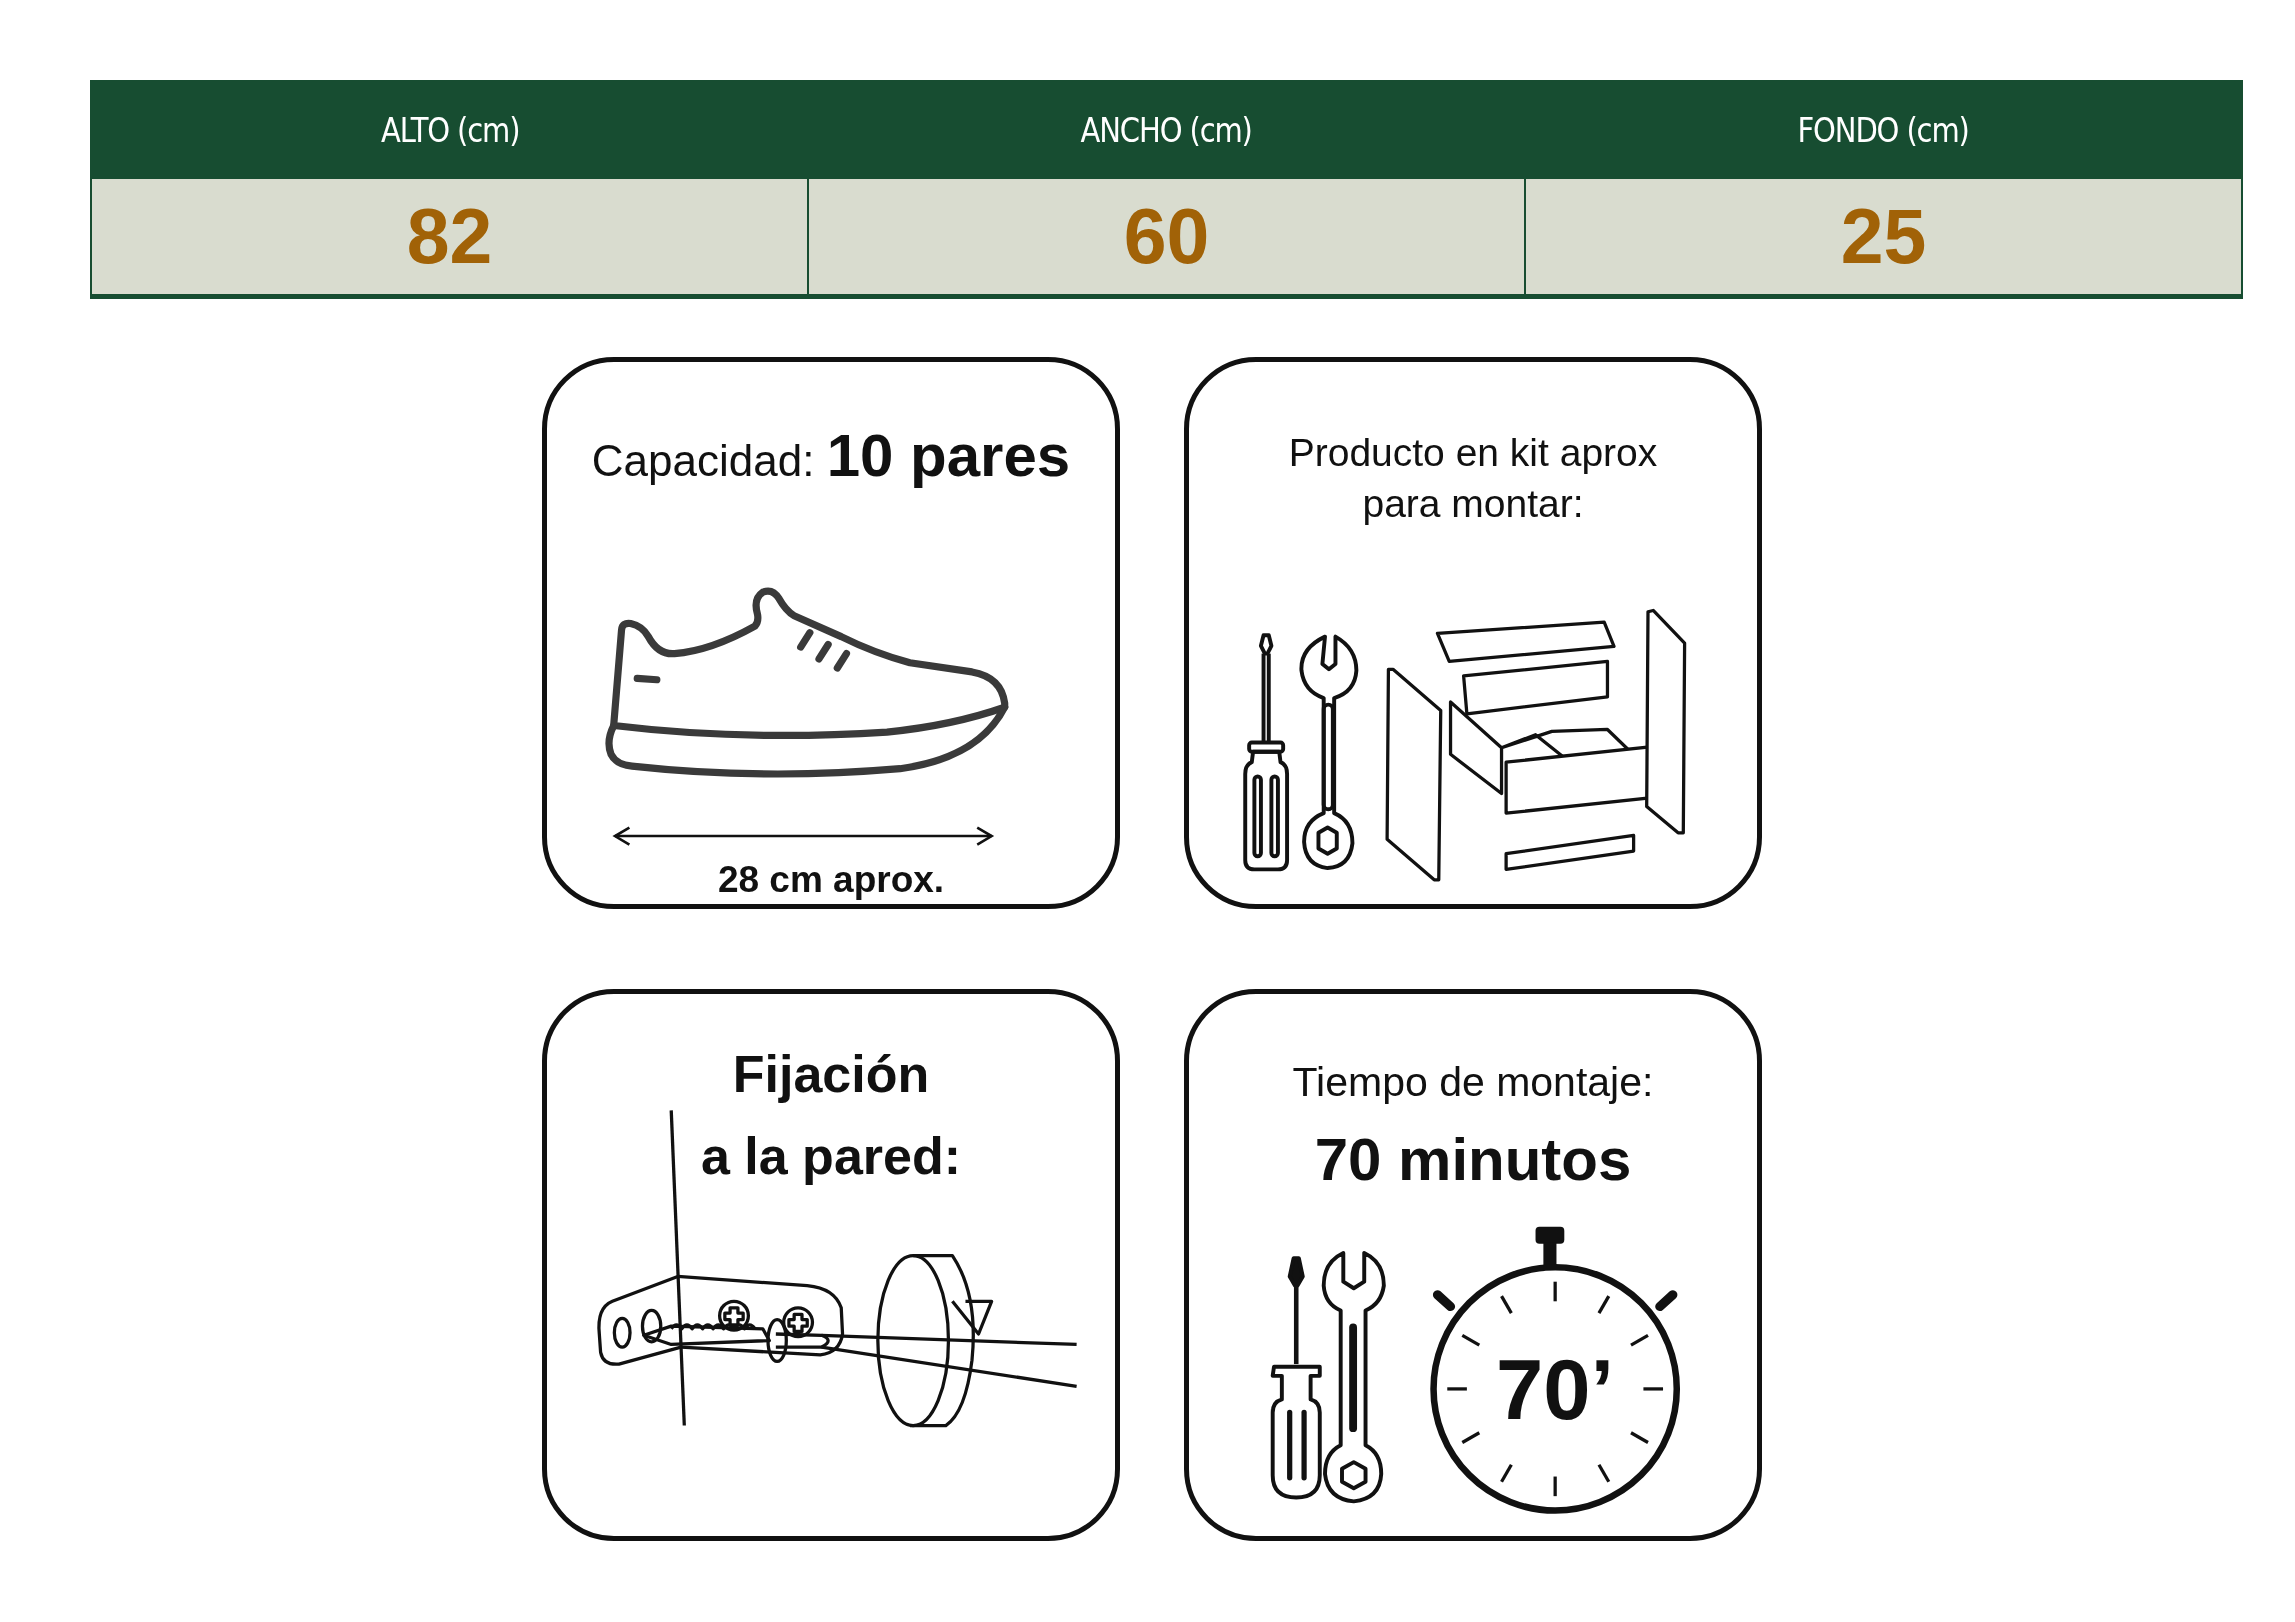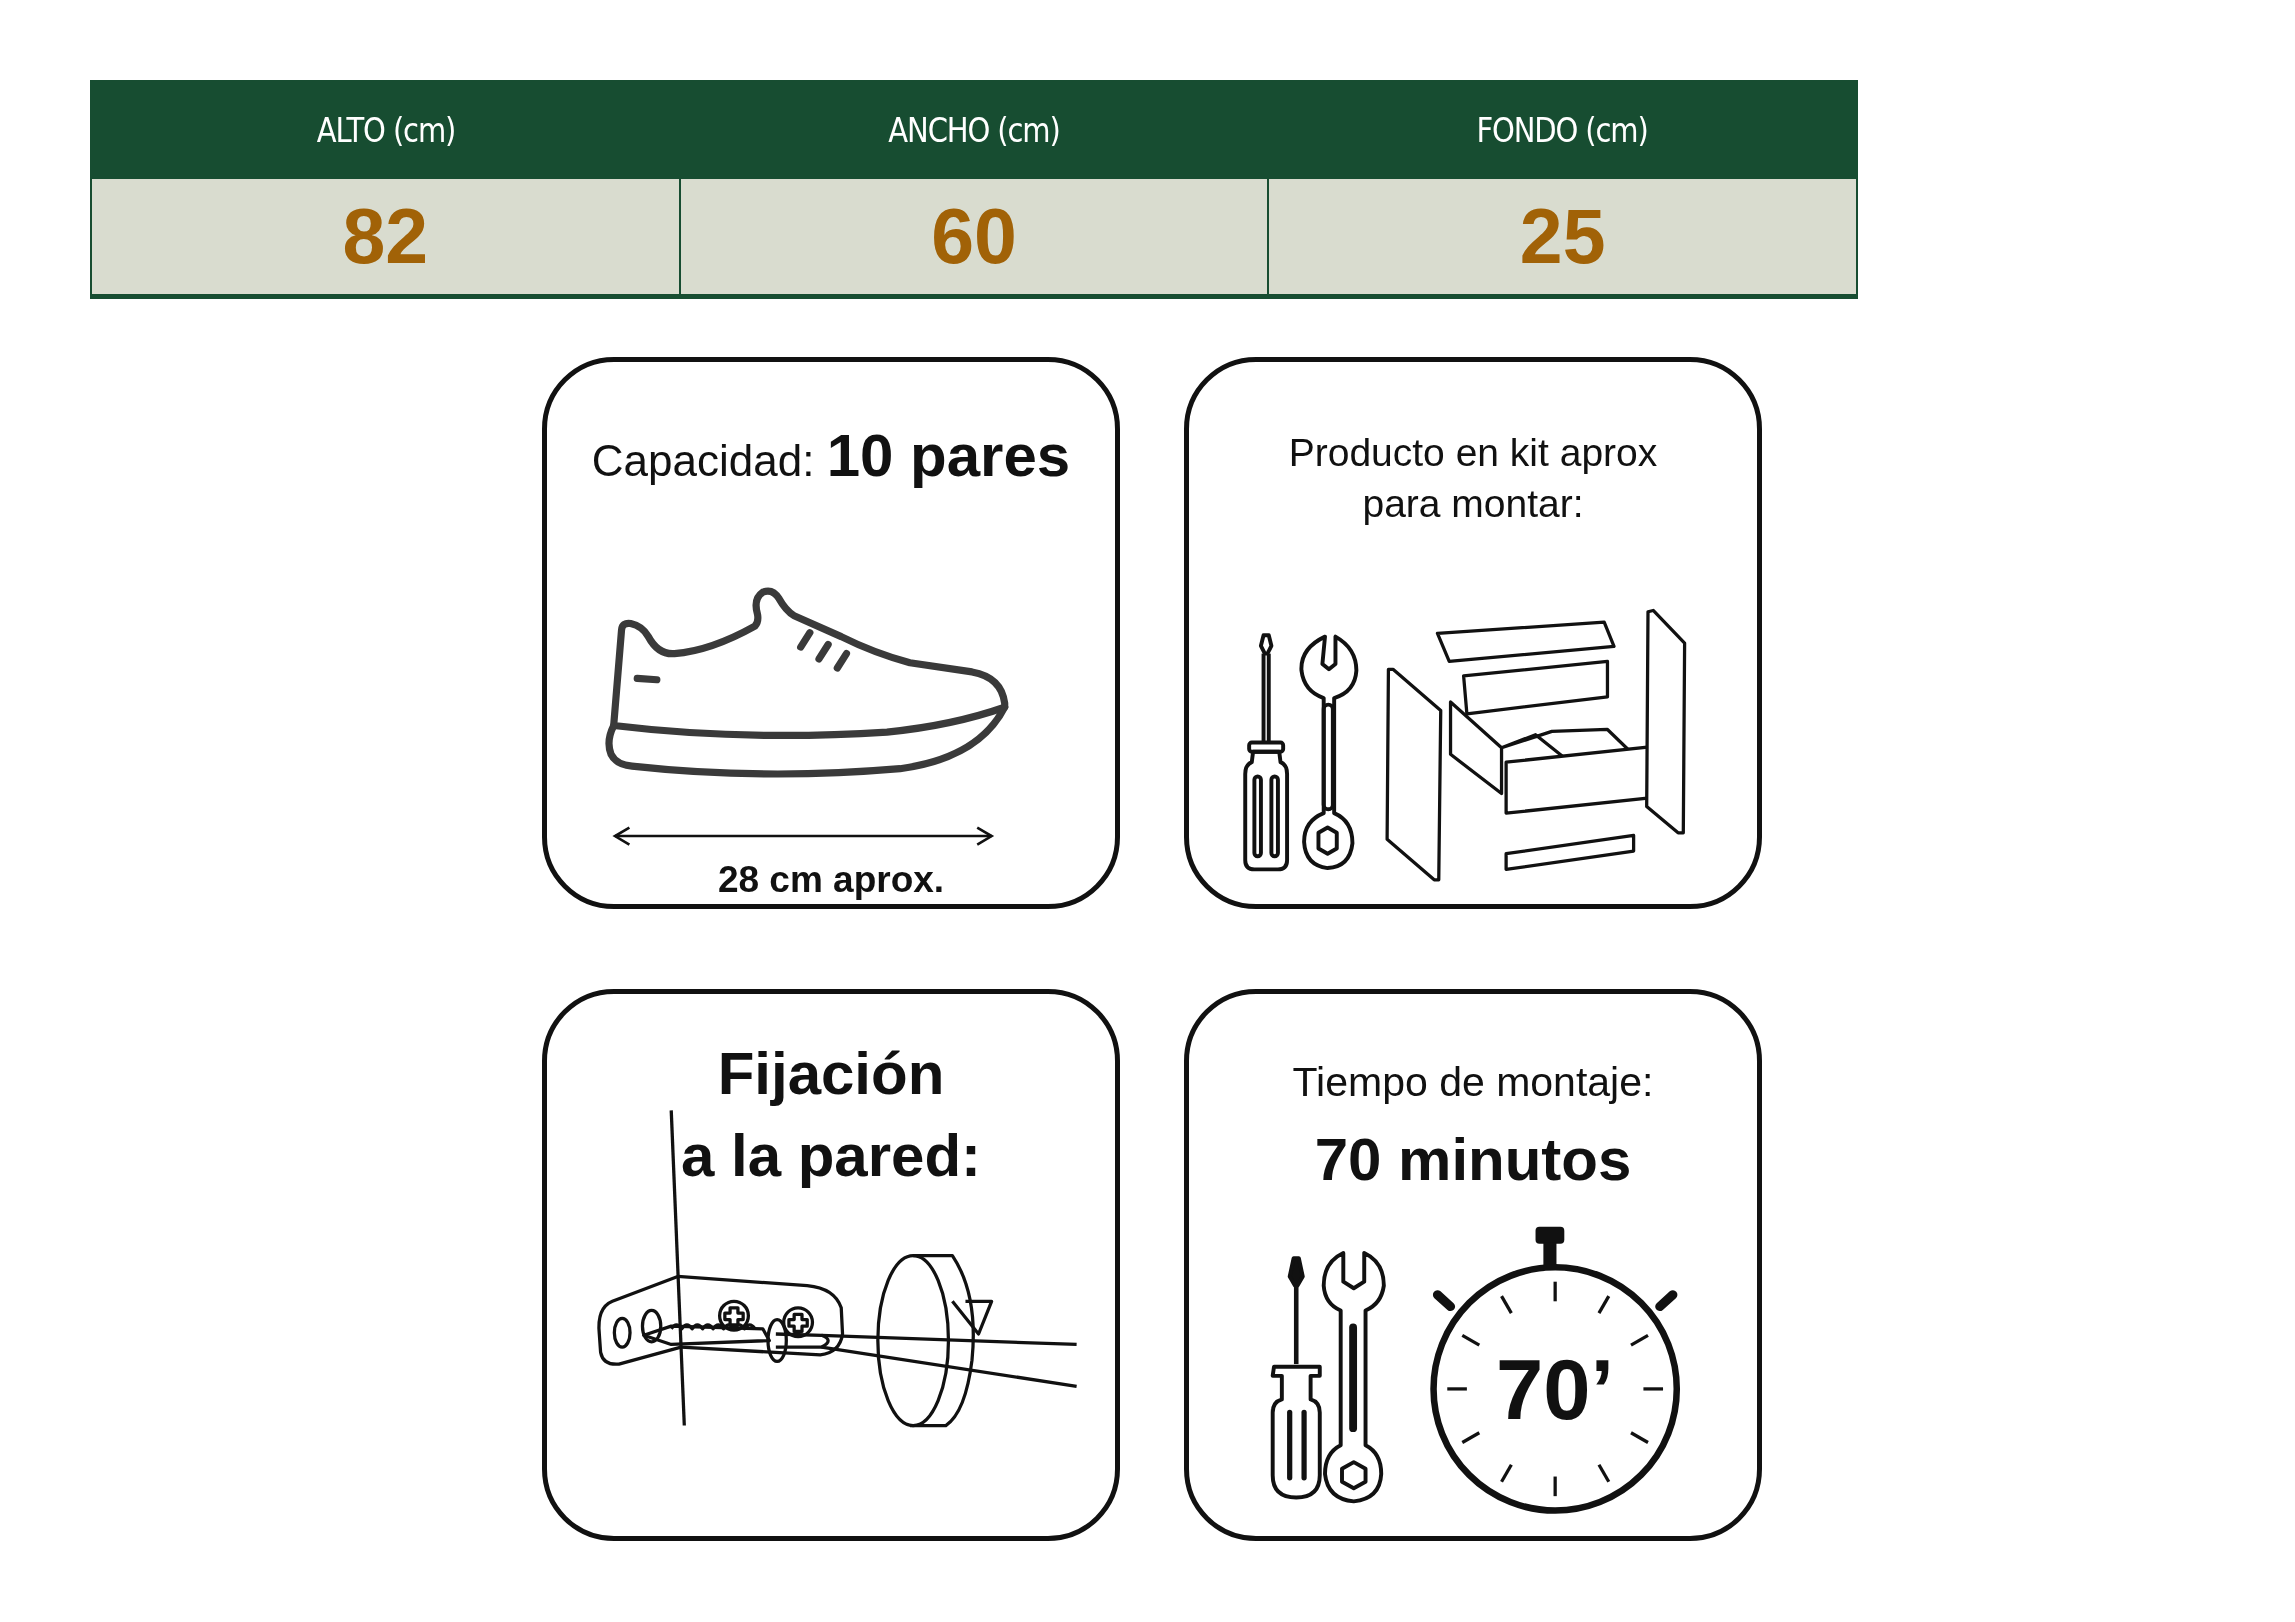--- a/index.html
+++ b/index.html
@@ -1,17 +1,17 @@
 <!DOCTYPE html>
 <html style="font-size:10.5px"><head>
 <meta charset="utf-8">
 <style>
   html, body { margin:0; padding:0; background:#ffffff; }
   body { width:2295px; height:1623px; position:relative; overflow:hidden; font-family:"Liberation Sans", sans-serif; }
-  .dims { position:absolute; left:90px; top:80px; width:1768px; border:2px solid #174d31; box-sizing:border-box; }
+  .dims { position:absolute; left:90px; top:80px; width:2153px; border:2px solid #174d31; box-sizing:border-box; }
   .dims-head { display:flex; background:#174d31; height:97px; }
   .dims-head div { flex:1; display:flex; align-items:center; justify-content:center; color:#ffffff; font-size:33px; font-family:"DejaVu Sans", sans-serif; letter-spacing:-1.3px; transform:scaleX(0.88); }
   .dims-body { display:flex; background:#d9dccf; height:115px; border-bottom:3.9px solid #174d31; }
   .dims-body div { flex:1; display:flex; align-items:center; justify-content:center; color:#a16207; font-size:77px; font-weight:bold; border-left:2px solid #174d31; }
   .dims-body div:first-child { border-left:none; }
   .card { position:absolute; width:578px; height:552px; border:5.9px solid #111; border-radius:72px; box-sizing:border-box; background:#fff; }
   .card svg { position:absolute; left:0; top:0; }
   .txt { position:absolute; left:0; width:100%; text-align:center; color:#111; }
 </style>
 </head>
@@ -78,21 +78,21 @@
       <polygon points="400,520 478,590 478,660 400,600"></polygon>
       <polygon points="478,590 530,570 605,630 700,620 640,562 555,565"></polygon>
       <polygon points="485,612 730,586 730,664 485,690"></polygon>
       <polygon points="710,380 758,430 756,720 748,720 700,680 702,382"></polygon>
       <polygon points="485,752 680,724 680,748 485,776"></polygon>
     </g>
   </svg>
 </div>
 
 <div class="card" style="left:542px; top:989px;">
-  <div class="txt" style="top:39px; font-size:60px; font-weight:bold; line-height:82px;">
+  <div class="txt" style="top:39px; font-size:52px; font-weight:bold; line-height:82px;">
     <div>Fijación</div>
     <div>a la pared:</div>
   </div>
   <svg width="578" height="578" viewBox="0 0 884 884">
     <g fill="none" stroke="#111" stroke-width="5" stroke-linejoin="round">
       <line x1="190" y1="178" x2="210" y2="660"></line>
       <path d="M200 432 L100 470 Q76 480 80 520 L82 548 Q86 568 110 566 L205 540"></path>
       <path d="M200 432 L398 446 Q440 450 450 480 L452 520 Q448 548 418 552 L205 540"></path>
       <ellipse cx="115" cy="518" rx="12" ry="22"></ellipse>
       <ellipse cx="160" cy="508" rx="14" ry="24"></ellipse>

